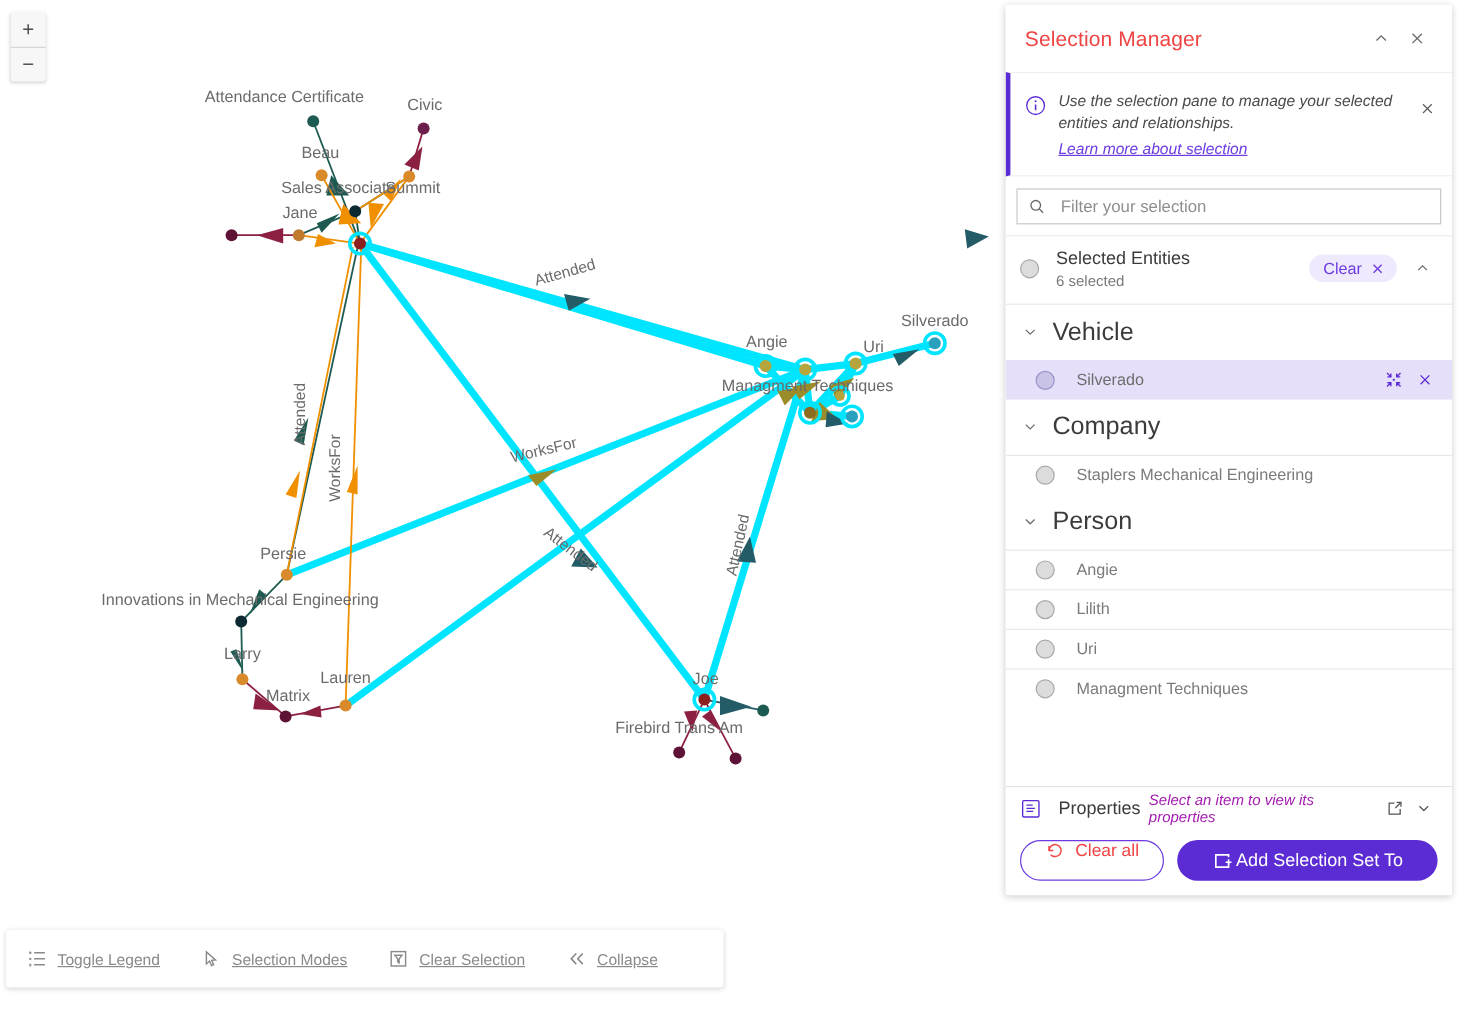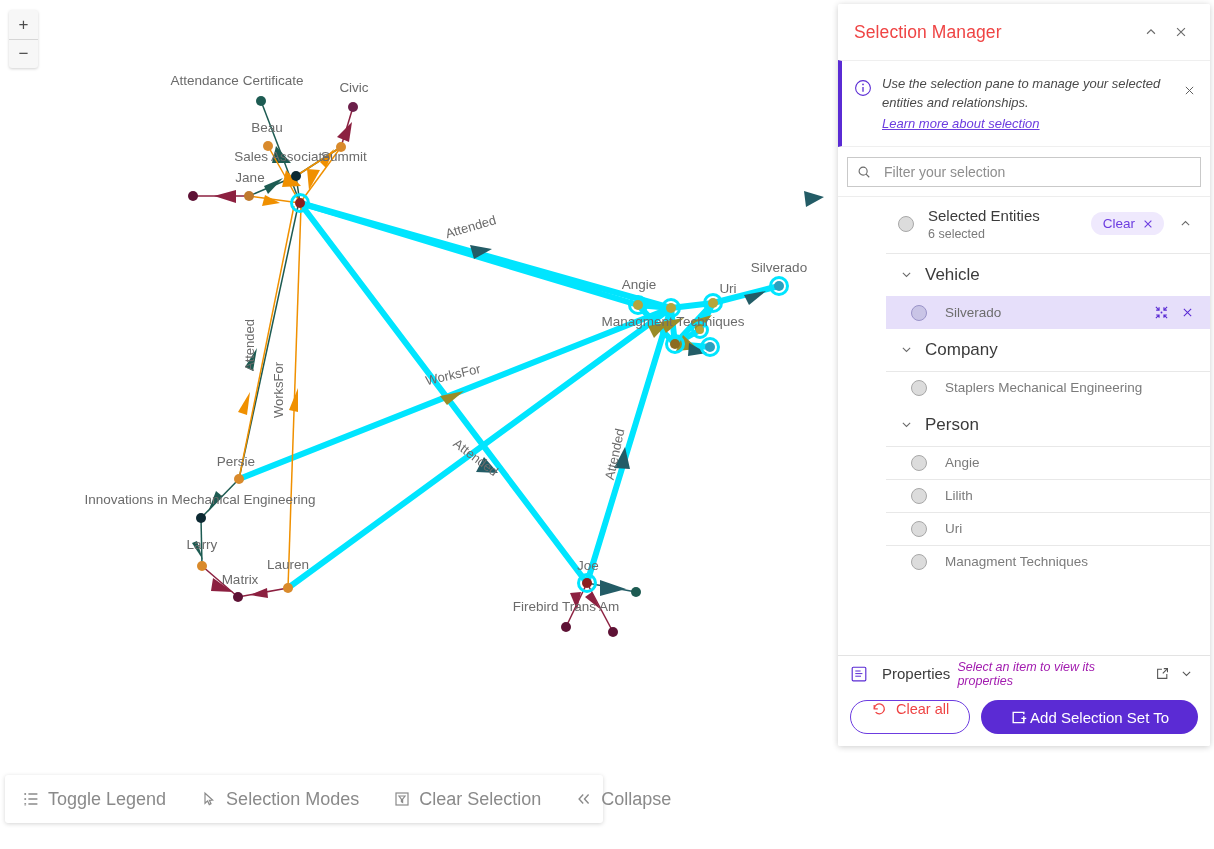--- a/index.html
+++ b/index.html
@@ -50,21 +50,21 @@
     background:#fff;
     border-radius:3px;
     box-shadow: 0 1px 4px rgba(0,0,0,.17);
     display:flex; align-items:center;
     padding-left:18px;
   }
   .tb-item {
     display:flex; align-items:center; gap:9px;
     margin-right:35px; cursor:pointer;
   }
-  .tb-item .tb-label { font-size:18px; color:#8a8a8a; white-space:nowrap; }
+  .tb-item .tb-label { font-size:13px; color:#8a8a8a; white-space:nowrap;text-decoration:underline; }
   .tb-icon { width:16px; height:16px; display:block; color:#8a8a8a; }
 
   
   #selection-manager {
     position:absolute; left:838px; top:4px;
     width:372px; height:742px;
     background:#fff;
     border-radius:2px;
     box-shadow: 0 1px 6px rgba(0,0,0,.20);
     display:flex; flex-direction:column;
@@ -105,21 +105,21 @@
     background:#fff;
   }
   .sm-filter svg { width:14px; height:14px; color:#6b6b6b; flex:none; }
   .sm-filter input {
     border:0; outline:0; flex:1; margin-left:11px;
     font-family:"Liberation Sans", sans-serif; font-size:14px; color:#ef4444;
     background:transparent;
   }
   .sm-filter input::placeholder { color:#8e8e8e; }
 
-  .sm-body { flex:1; overflow-y:auto; background:#fff; border-top:1px solid #ededed;padding-left:48px; }
+  .sm-body { flex:1; overflow-y:auto; background:#fff; border-top:1px solid #ededed; }
 
   .sel-summary {
     display:flex; align-items:center;
     padding:10px 12px 12px 12px;
     border-bottom:1px solid #e8e8e8;
   }
   .radio {
     width:16px; height:16px; border-radius:50%;
     border:1px solid #a8a8a8; background:#dcdcdc; flex:none;
   }
@@ -133,21 +133,21 @@
     display:flex; align-items:center; gap:7px; cursor:pointer;
   }
   .chev-btn { width:26px; height:26px; display:flex; align-items:center; justify-content:center;
               margin-left:8px; cursor:pointer; color:#6b6b6b; }
 
   .group-header {
     display:flex; align-items:center; gap:12px;
     padding:11px 12px 11px 14px;
     cursor:pointer;
   }
-  .group-header .g-name { font-size:17px; color:#3b3b3b; }
+  .group-header .g-name { font-size:21px; color:#3b3b3b; }
   .group-header .g-chev { color:#6b6b6b; display:flex; }
 
   .entity-row {
     display:flex; align-items:center;
     height:33px;
     padding:0 12px 0 25px;
     border-top:1px solid #e8e8e8;
     cursor:pointer;
   }
   .entity-row.highlight { background:#e6dffa; border-top-color:#e6dffa; }

